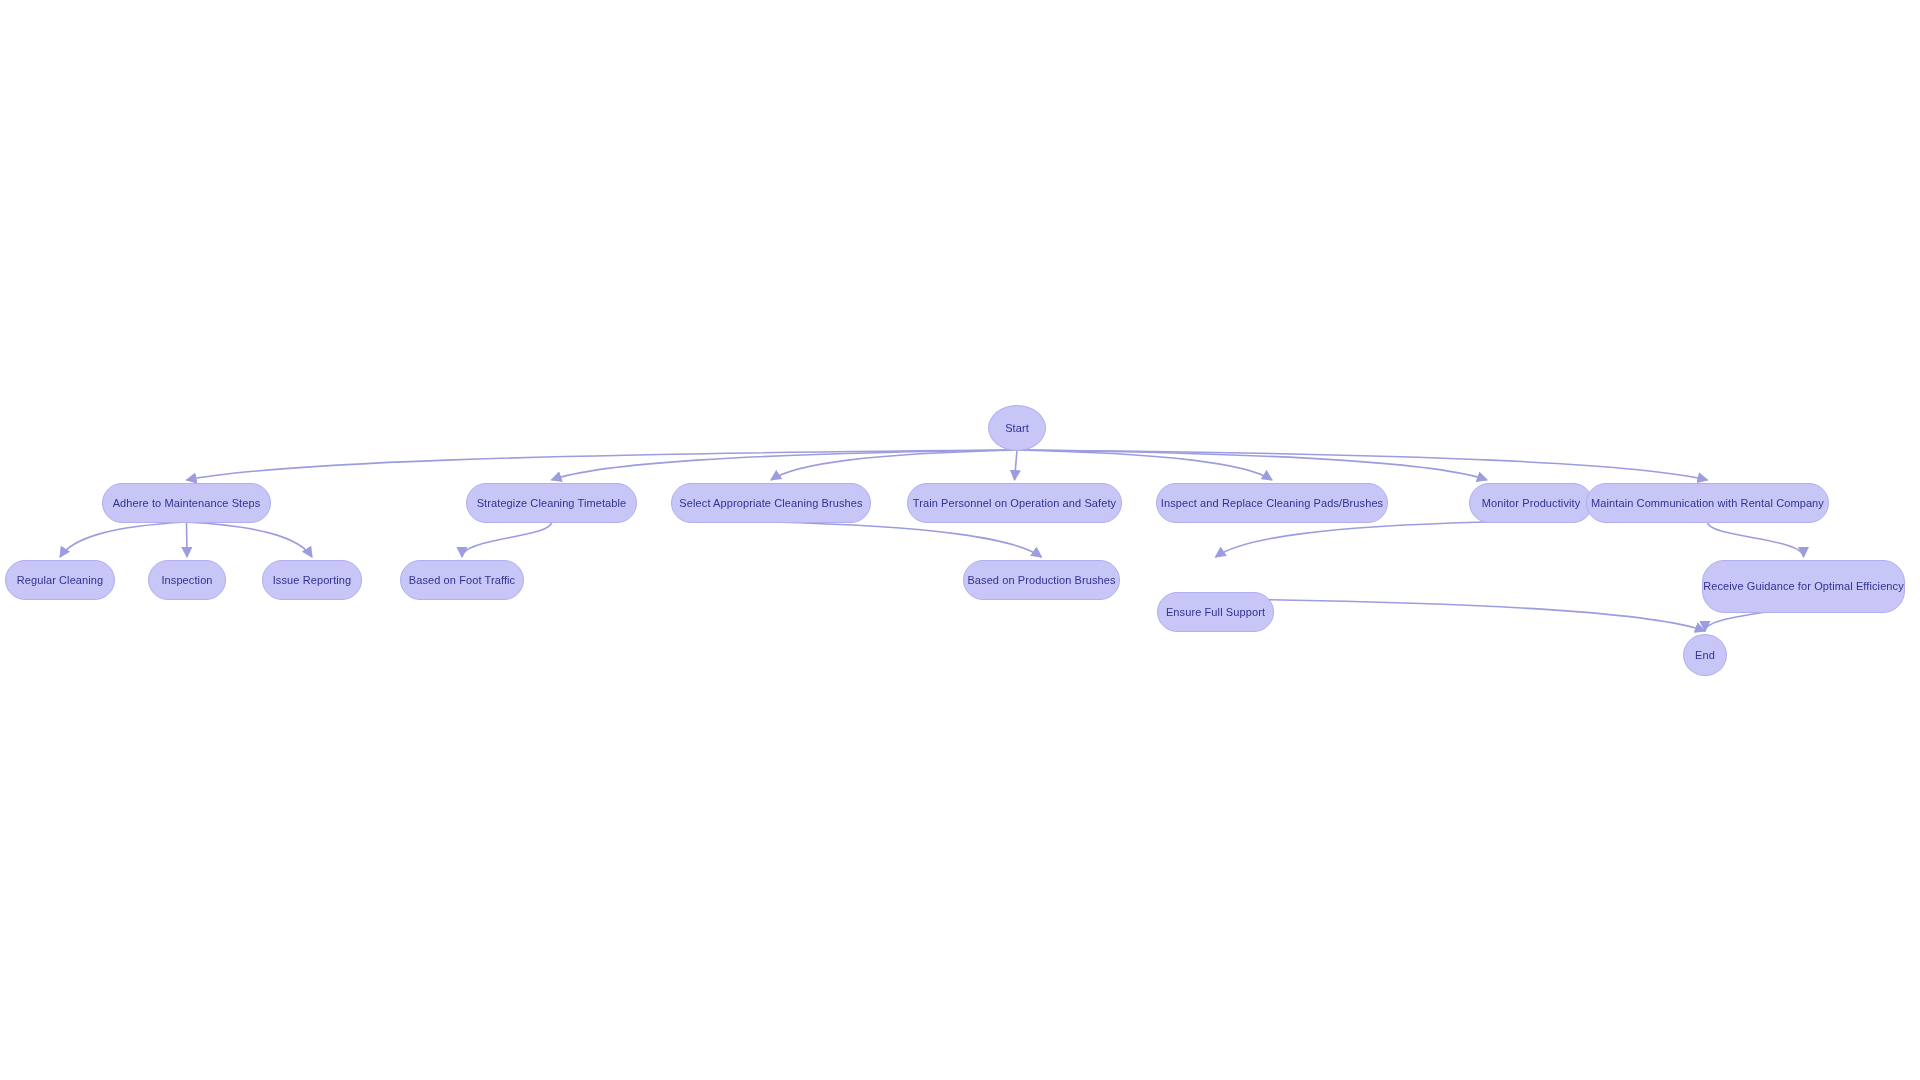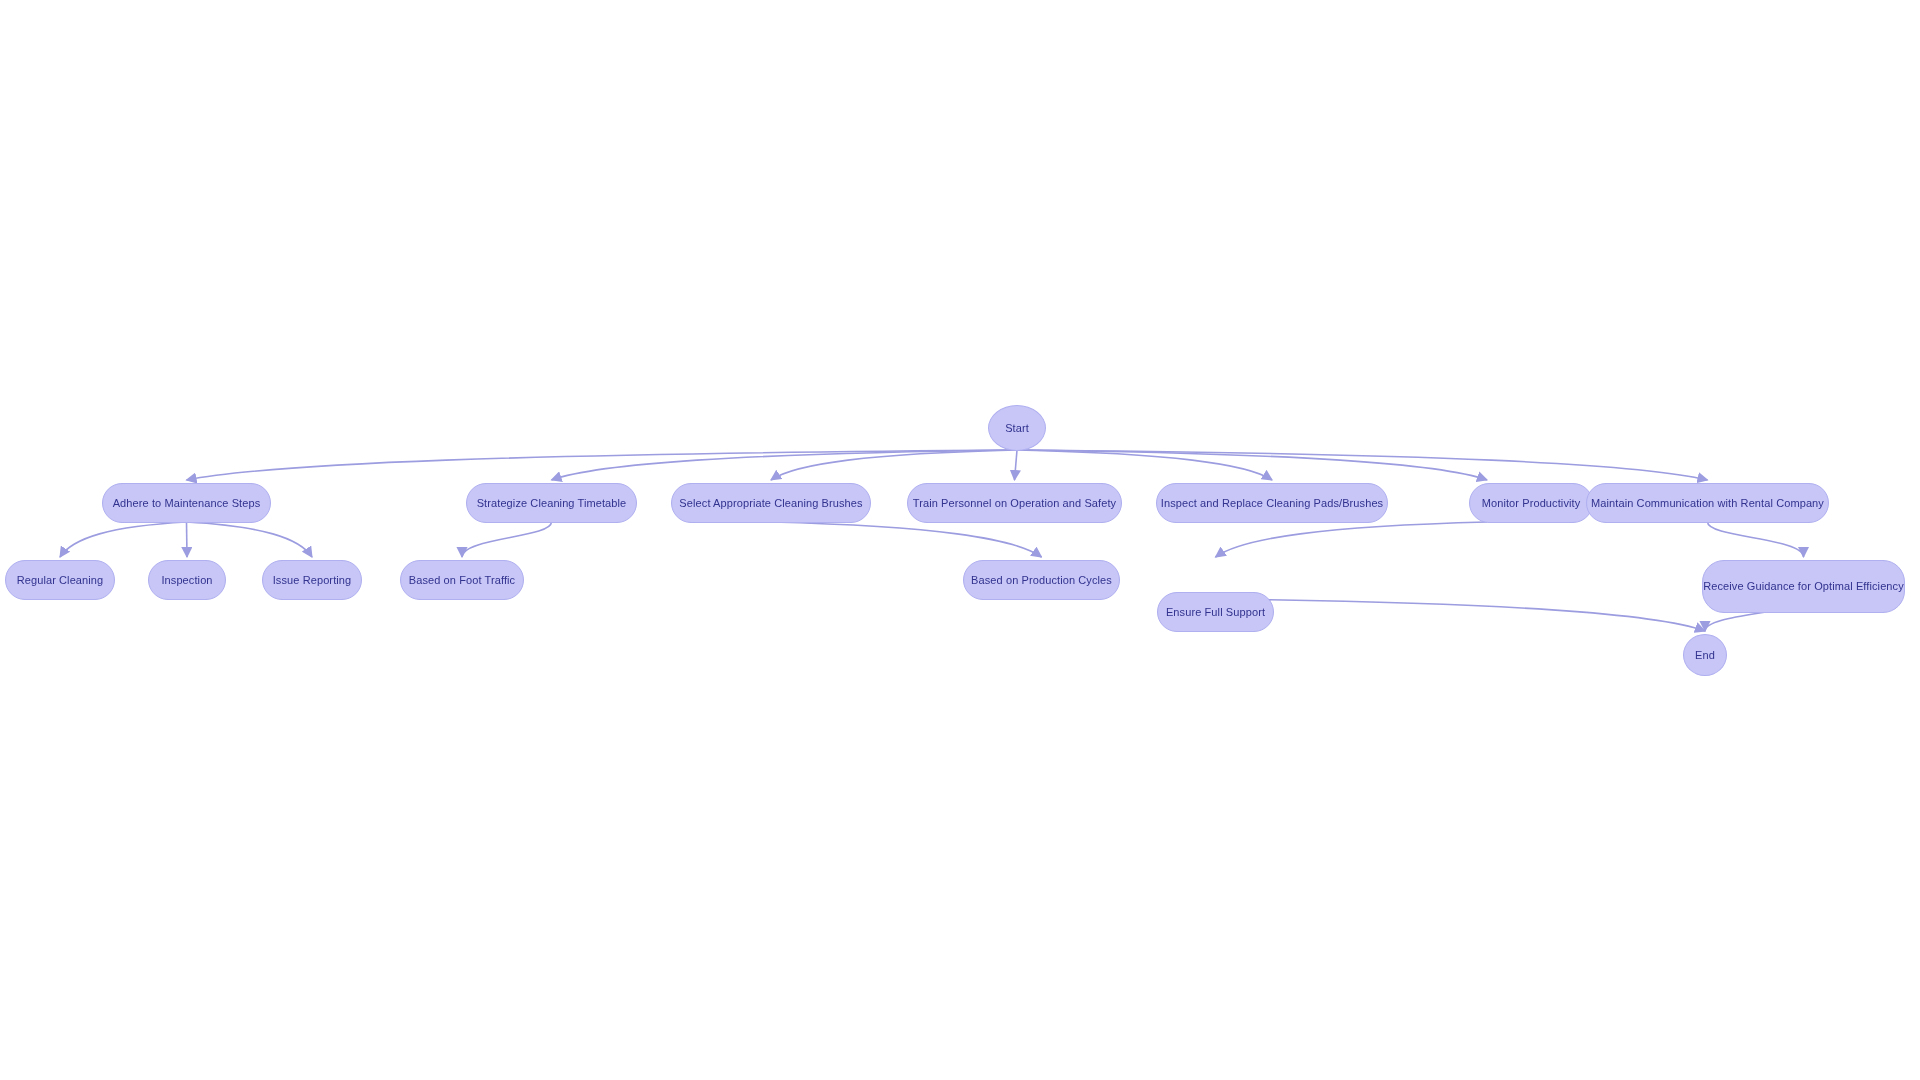--- a/index.html
+++ b/index.html
@@ -111,21 +111,21 @@
       <div class="node rounded" style="left: 148px; top: 560px; width: 78px; height: 40px;">
         <span class="node-label">Inspection</span>
       </div>
       <div class="node rounded" style="left: 262px; top: 560px; width: 100px; height: 40px;">
         <span class="node-label">Issue Reporting</span>
       </div>
       <div class="node rounded" style="left: 400px; top: 560px; width: 124px; height: 40px;">
         <span class="node-label">Based on Foot Traffic</span>
       </div>
       <div class="node rounded" style="left: 963px; top: 560px; width: 157px; height: 40px;">
-        <span class="node-label">Based on Production Cycles</span>
+        <span class="node-label">Based on Production Brushes</span>
       </div>
       <div class="node rounded" style="left: 1157px; top: 560px; width: 117px; height: 40px; margin-top: 32px;">
         <span class="node-label">Ensure Full Support</span>
       </div>
       <div class="node rounded" style="left: 1702px; top: 560px; width: 203px; height: 53px;">
         <span class="node-label">Receive Guidance for Optimal Efficiency</span>
       </div>
       <div class="node ellipse" style="left: 1683px; top: 634px; width: 44px; height: 42px; align-items: center;">
         <span class="node-label">End</span>
       </div>

